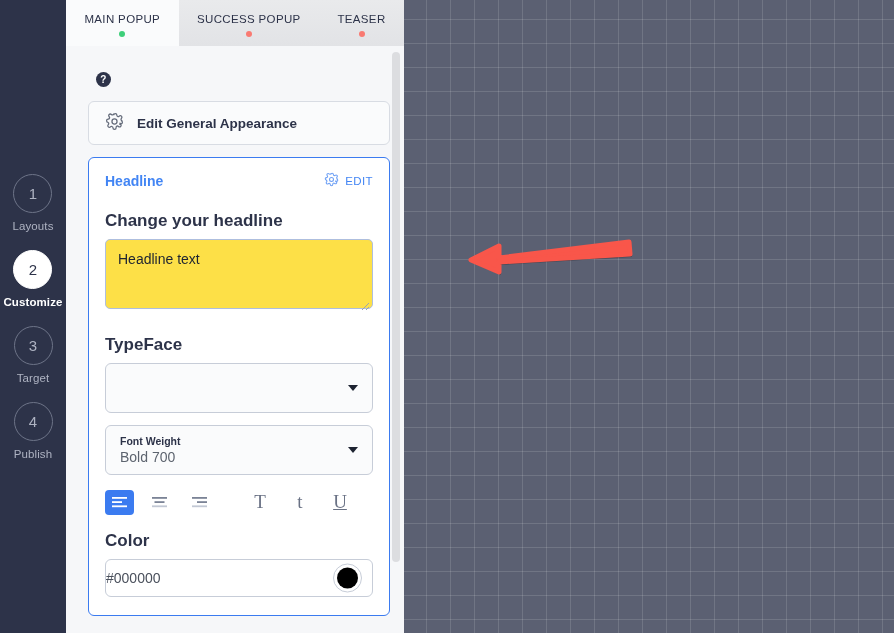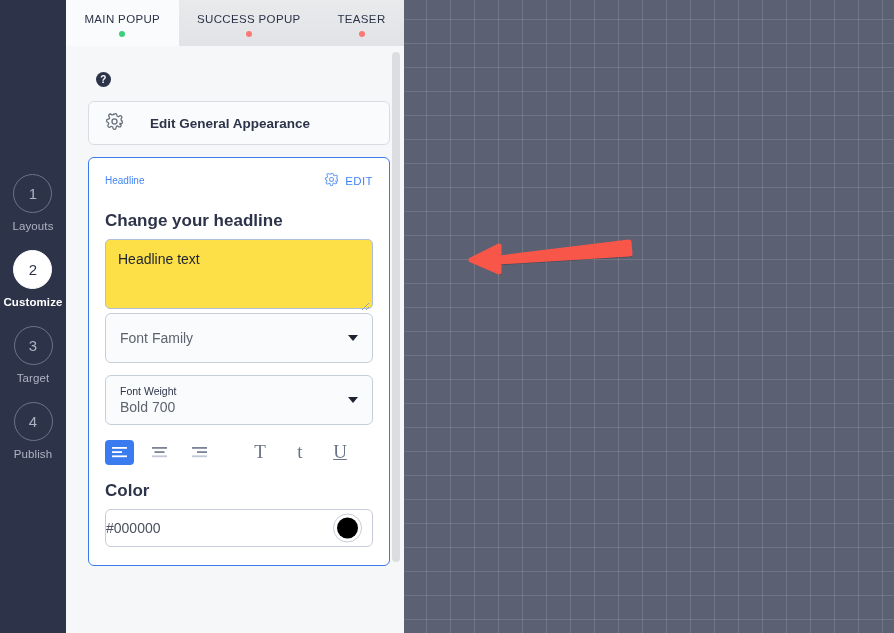--- a/index.html
+++ b/index.html
@@ -158,42 +158,41 @@
     border: 1px solid #d8dce3;
     border-radius: 6px;
     box-sizing: border-box;
   }
   .card.general {
     height: 44px;
     display: flex;
     align-items: center;
     padding: 0 16px;
     cursor: pointer;
-    gap: 13px;
   }
   .card.general .label {
     font-size: 13.5px;
     font-weight: bold;
     color: #2d3349;
     margin-left: 13px;
   }
   .card.headline {
     border: 1px solid #3b7bf0;
     background: #ffffff;
     padding: 14px 16px 18px 16px;
     margin-top: 12px;
   }
   .card-head {
     display: flex;
     align-items: center;
     justify-content: space-between;
   }
   .card-head .title {
-    font-size: 10px;
-    font-weight: normal;
+    font-size: 14px;
+    font-weight: bold;
     color: #4285f4;
   }
   .edit-link {
     display: flex;
     align-items: center;
     gap: 6px;
     color: #4285f4;
     font-size: 11.5px;
     letter-spacing: 0.4px;
     cursor: pointer;
@@ -241,21 +240,21 @@
     box-sizing: border-box;
     display: flex;
     flex-direction: column;
     justify-content: center;
     padding: 0 14px;
     margin-bottom: 12px;
     cursor: pointer;
   }
   .select-box .mini-label {
     font-size: 10.5px;
-    font-weight: normal;
+    font-weight: bold;
     color: #2d3349;
     line-height: 13px;
   }
   .select-box .value {
     font-size: 14px;
     color: #5d646f;
     line-height: 18px;
   }
   .caret {
     position: absolute;
@@ -454,23 +453,23 @@
         <div class="field-label">Change your headline</div>
 
         <div class="ta-wrap">
           <textarea class="headline-textarea" style="">Headline text</textarea>
           <svg class="ta-grip" viewBox="0 0 12 12" stroke="#9aa3b2" stroke-width="1">
             <line x1="11" y1="4" x2="4" y2="11"></line>
             <line x1="11" y1="8" x2="8" y2="11"></line>
           </svg>
         </div>
 
+        <div class="field-label">TypeFace</div>
 
         <div class="select-box">
-          <span class="value">Font Family</span>
           <span class="caret"></span>
         </div>
 
         <div class="select-box">
           <span class="mini-label">Font Weight</span>
           <span class="value">Bold 700</span>
           <span class="caret"></span>
         </div>
 
         <div class="format-row">

